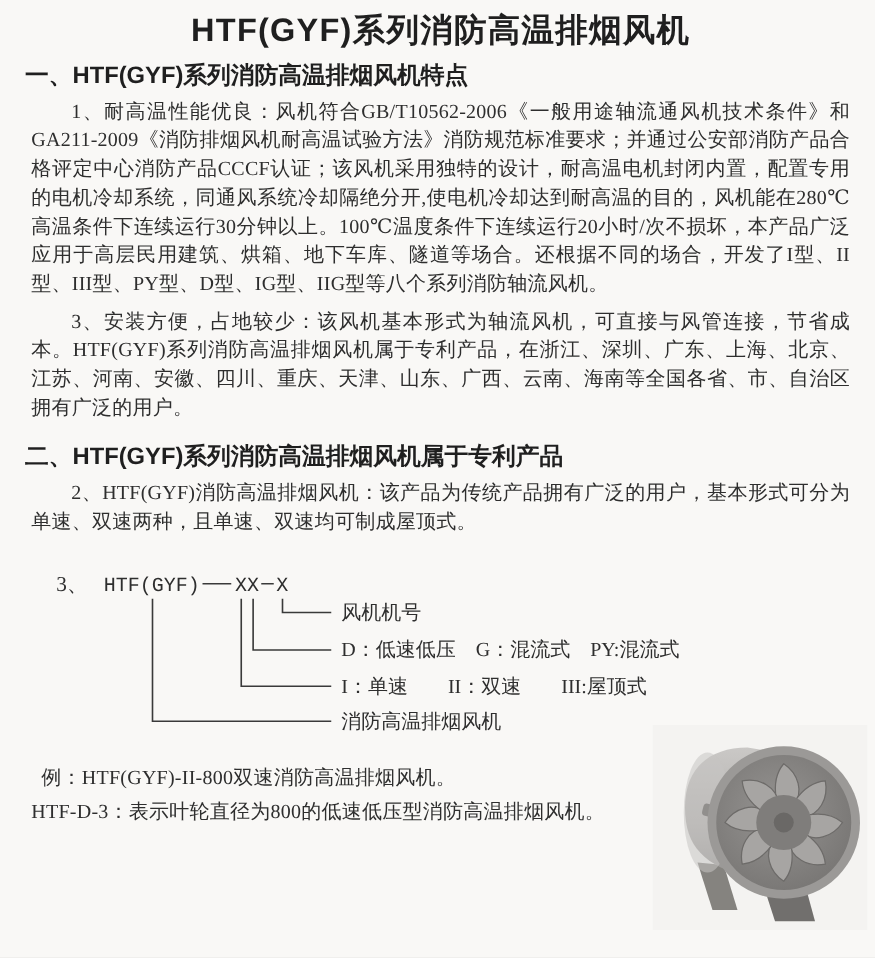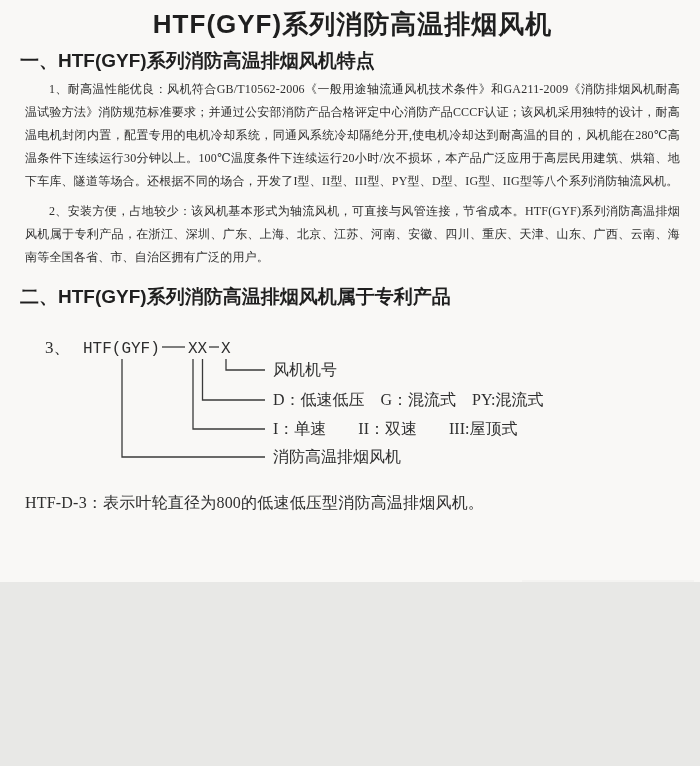--- a/index.html
+++ b/index.html
@@ -1,19 +1,19 @@
 <!DOCTYPE html>
 <html><head>
 <meta charset="utf-8">
 <style>
   * { margin:0; padding:0; box-sizing:border-box; }
   html,body { background:#e8e8e6; }
   .page {
     position:relative;
-    width:700px; height:582px;
+    width:700px; height:766px;
     margin:0 auto;
     background:#f9f8f6;
     color:#2e2e2e;
     font-family:"Liberation Serif","DejaVu Serif",serif;
     padding:8px 20px 0 25px;
     overflow:hidden;
   }
   .page-title {
     text-align:center;
     font-family:"Liberation Sans","DejaVu Sans",sans-serif;
@@ -27,21 +27,21 @@
   .section-heading {
     font-family:"Liberation Sans","DejaVu Sans",sans-serif;
     font-weight:bold;
     font-size:19px;
     line-height:25px;
     color:#1f1f1f;
     margin:3px 0 5px -5px;
   }
   .section-heading.second { margin-top:15px; }
   .body-para {
-    font-size:12px;
+    font-size:16px;
     line-height:23px;
     text-align:justify;
     text-indent:2em;
     margin-bottom:7px;
     letter-spacing:0.2px;
   }
   .diagram { position:relative; margin-top:18px; height:148px; }
   .diagram svg { display:block; }
   .diagram text {
     fill:#2e2e2e;
@@ -61,23 +61,24 @@
 </style>
 </head>
 <body>
 
 <div class="page">
 
   <h1 class="page-title">HTF(GYF)系列消防高温排烟风机</h1>
 
   <h2 class="section-heading">一、HTF(GYF)系列消防高温排烟风机特点</h2>
   <p class="body-para">1、耐高温性能优良：风机符合GB/T10562-2006《一般用途轴流通风机技术条件》和GA211-2009《消防排烟风机耐高温试验方法》消防规范标准要求；并通过公安部消防产品合格评定中心消防产品CCCF认证；该风机采用独特的设计，耐高温电机封闭内置，配置专用的电机冷却系统，同通风系统冷却隔绝分开,使电机冷却达到耐高温的目的，风机能在280℃高温条件下连续运行30分钟以上。100℃温度条件下连续运行20小时/次不损坏，本产品广泛应用于高层民用建筑、烘箱、地下车库、隧道等场合。还根据不同的场合，开发了I型、II型、III型、PY型、D型、IG型、IIG型等八个系列消防轴流风机。</p>
-  <p class="body-para">2、安装方便，占地较少：该风机基本形式为轴流风机，可直接与风管连接，节省成本。HTF(GYF)系列消防高温排烟风机属于专利产品，在浙江、深圳、广东、上海、北京、江苏、河南、安徽、四川、重庆、天津、山东、广西、云南、海南等全国各省、市、自治区拥有广泛的用户。</p>
+  <p class="body-para">3、安装方便，占地较少：该风机基本形式为轴流风机，可直接与风管连接，节省成本。HTF(GYF)系列消防高温排烟风机属于专利产品，在浙江、深圳、广东、上海、北京、江苏、河南、安徽、四川、重庆、天津、山东、广西、云南、海南等全国各省、市、自治区拥有广泛的用户。</p>
 
   <h2 class="section-heading second">二、HTF(GYF)系列消防高温排烟风机属于专利产品</h2>
+  <p class="body-para">2、HTF(GYF)消防高温排烟风机：该产品为传统产品拥有广泛的用户，基本形式可分为单速、双速两种，且单速、双速均可制成屋顶式。</p>
 
   <div class="diagram">
     <svg width="655" height="148" viewBox="0 0 655 148">
       <text class="item-no" x="20" y="26">3、</text>
       <text class="formula" x="58" y="26">HTF(GYF)</text>
       <line class="connector" x1="137" y1="20" x2="160" y2="20"></line>
       <text class="formula" x="163" y="26">XX</text>
       <line class="connector" x1="184" y1="20" x2="194" y2="20"></line>
       <text class="formula" x="196" y="26">X</text>
 
@@ -87,20 +88,21 @@
       <path class="connector" d="M97 32 V130 H240"></path>
 
       <text x="248" y="48">风机机号</text>
       <text x="248" y="78">D：低速低压　G：混流式　PY:混流式</text>
       <text x="248" y="107">I：单速　　II：双速　　III:屋顶式</text>
       <text x="248" y="135">消防高温排烟风机</text>
     </svg>
   </div>
 
   <div class="examples">
+    <div class="example-line first">例：HTF(GYF)-II-800双速消防高温排烟风机。</div>
     <div class="example-line">HTF-D-3：表示叶轮直径为800的低速低压型消防高温排烟风机。</div>
   </div>
 
   <svg class="fan-photo" viewBox="0 0 172 164">
     <defs>
       <linearGradient id="bodyG" x1="0" y1="0" x2="0" y2="1">
         <stop offset="0%" stop-color="#cac8c6"></stop>
         <stop offset="55%" stop-color="#b2b0ae"></stop>
         <stop offset="100%" stop-color="#8f8d8b"></stop>
       </linearGradient>

